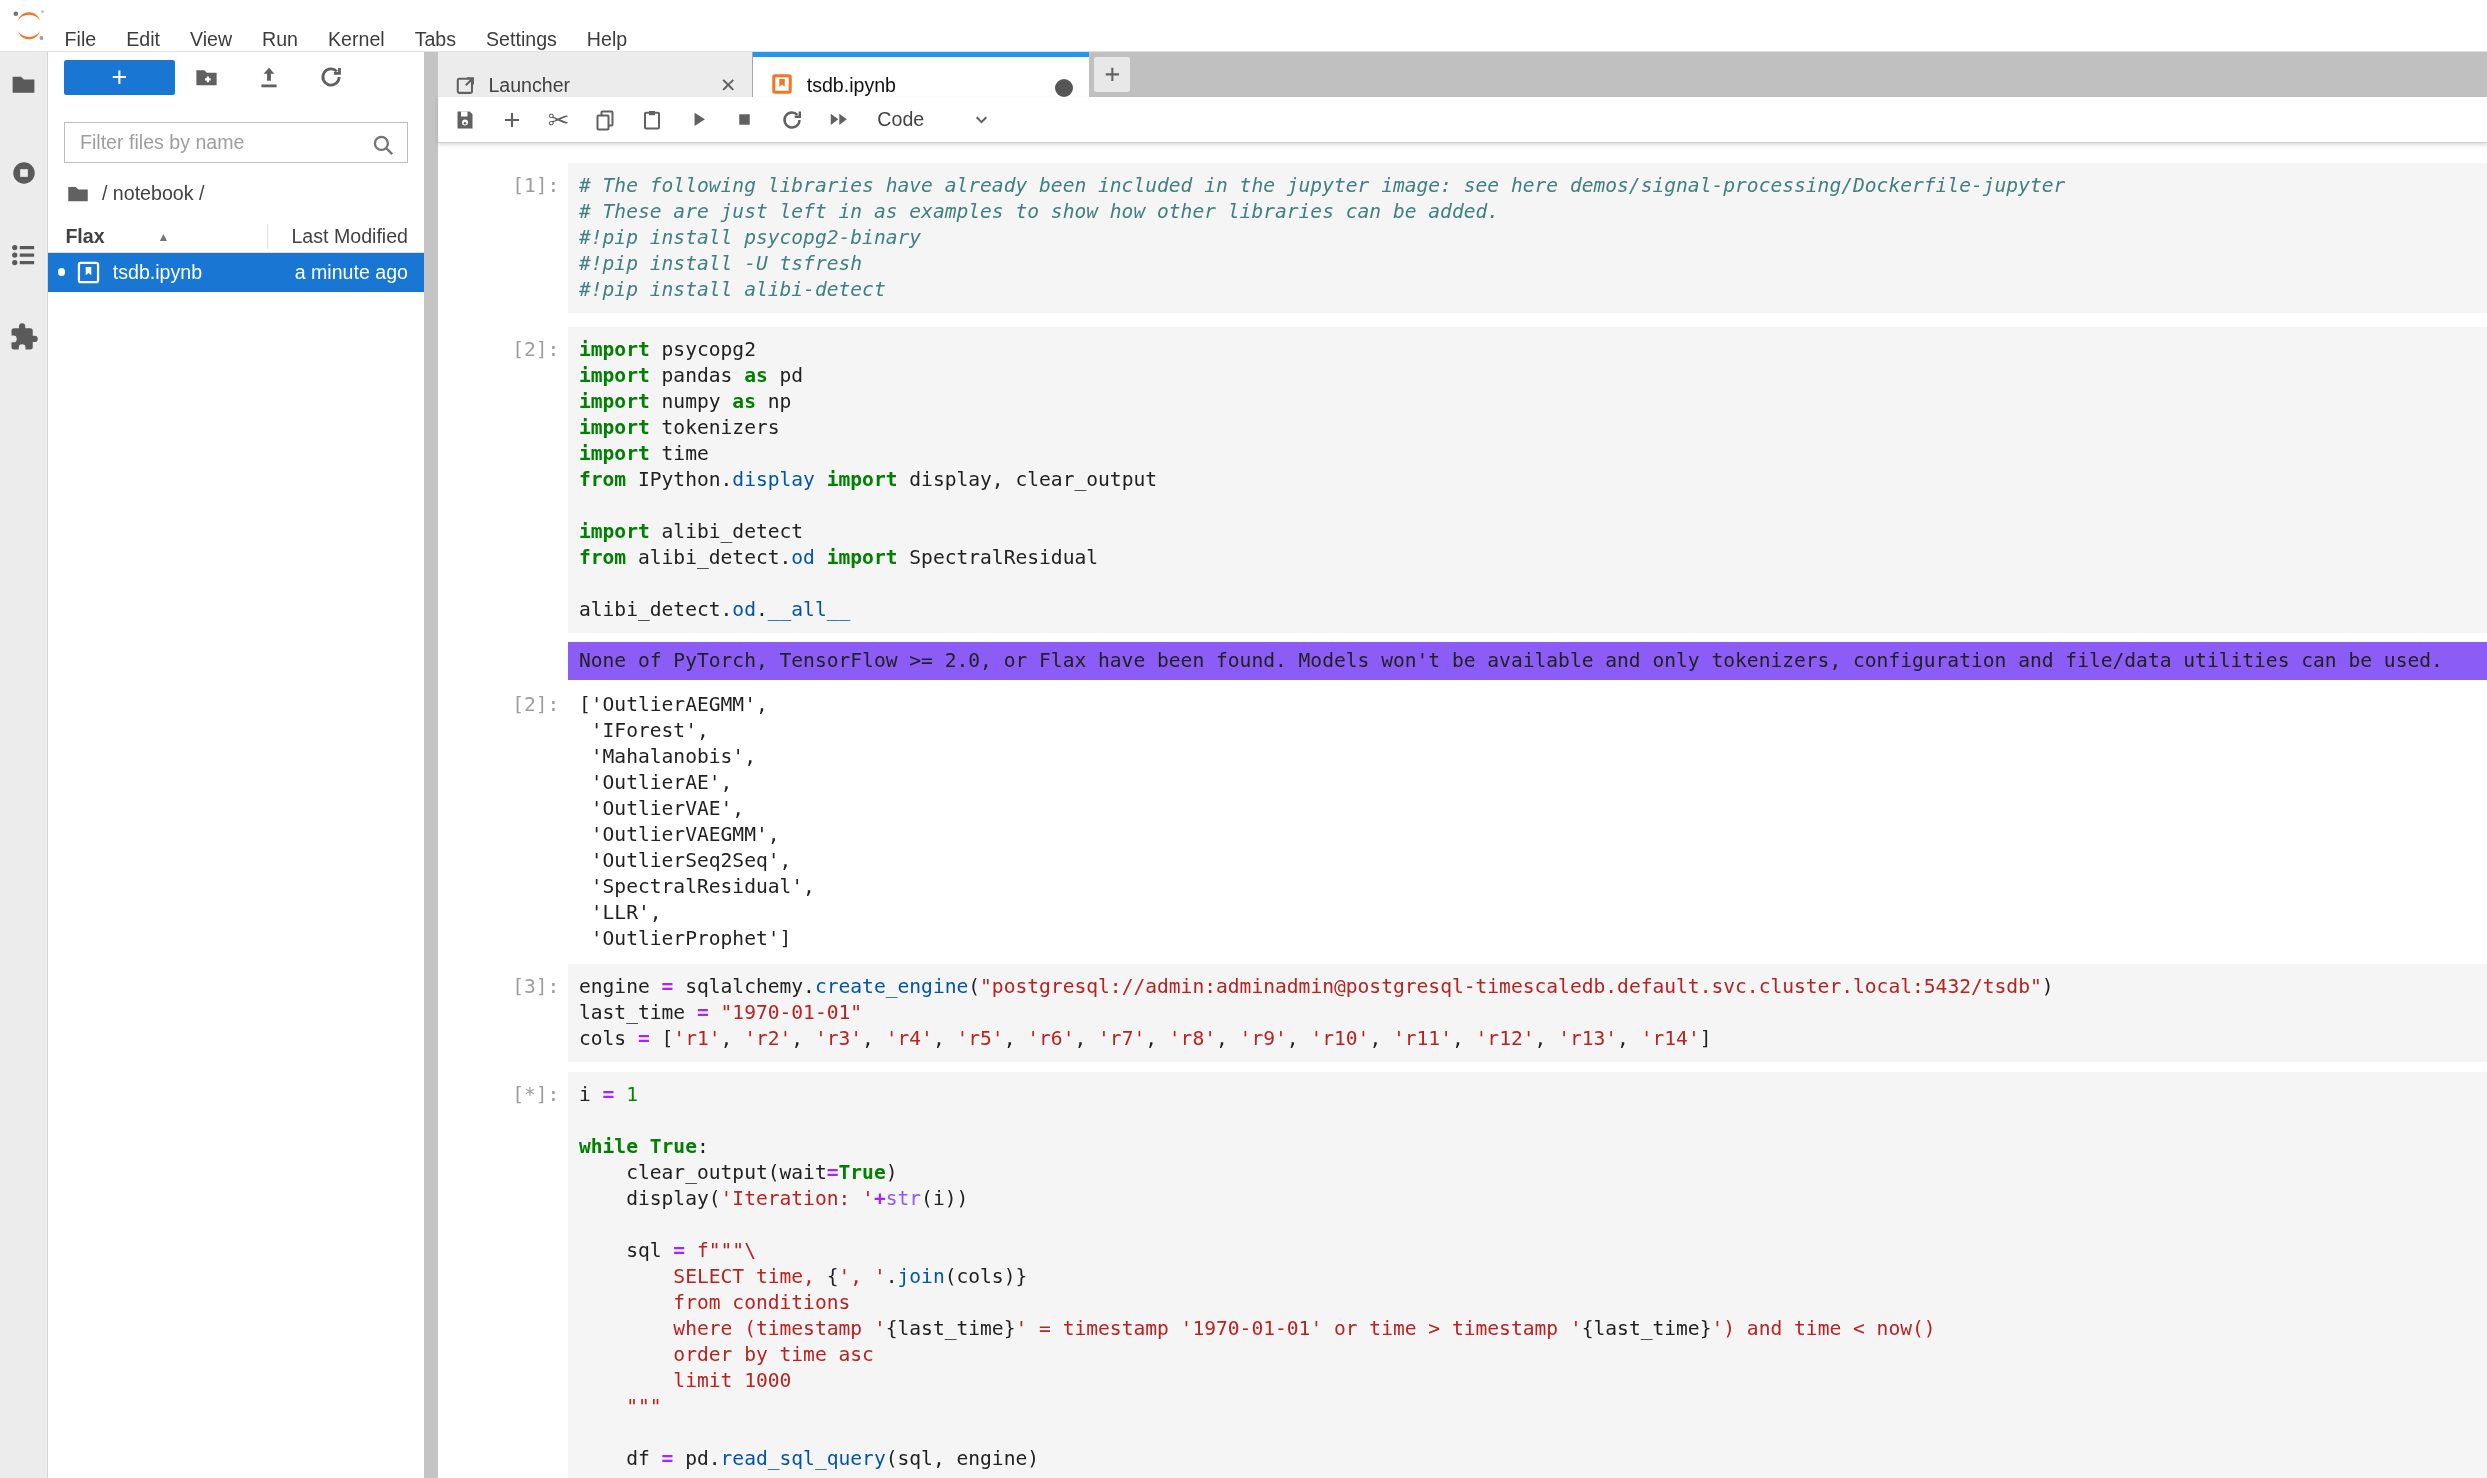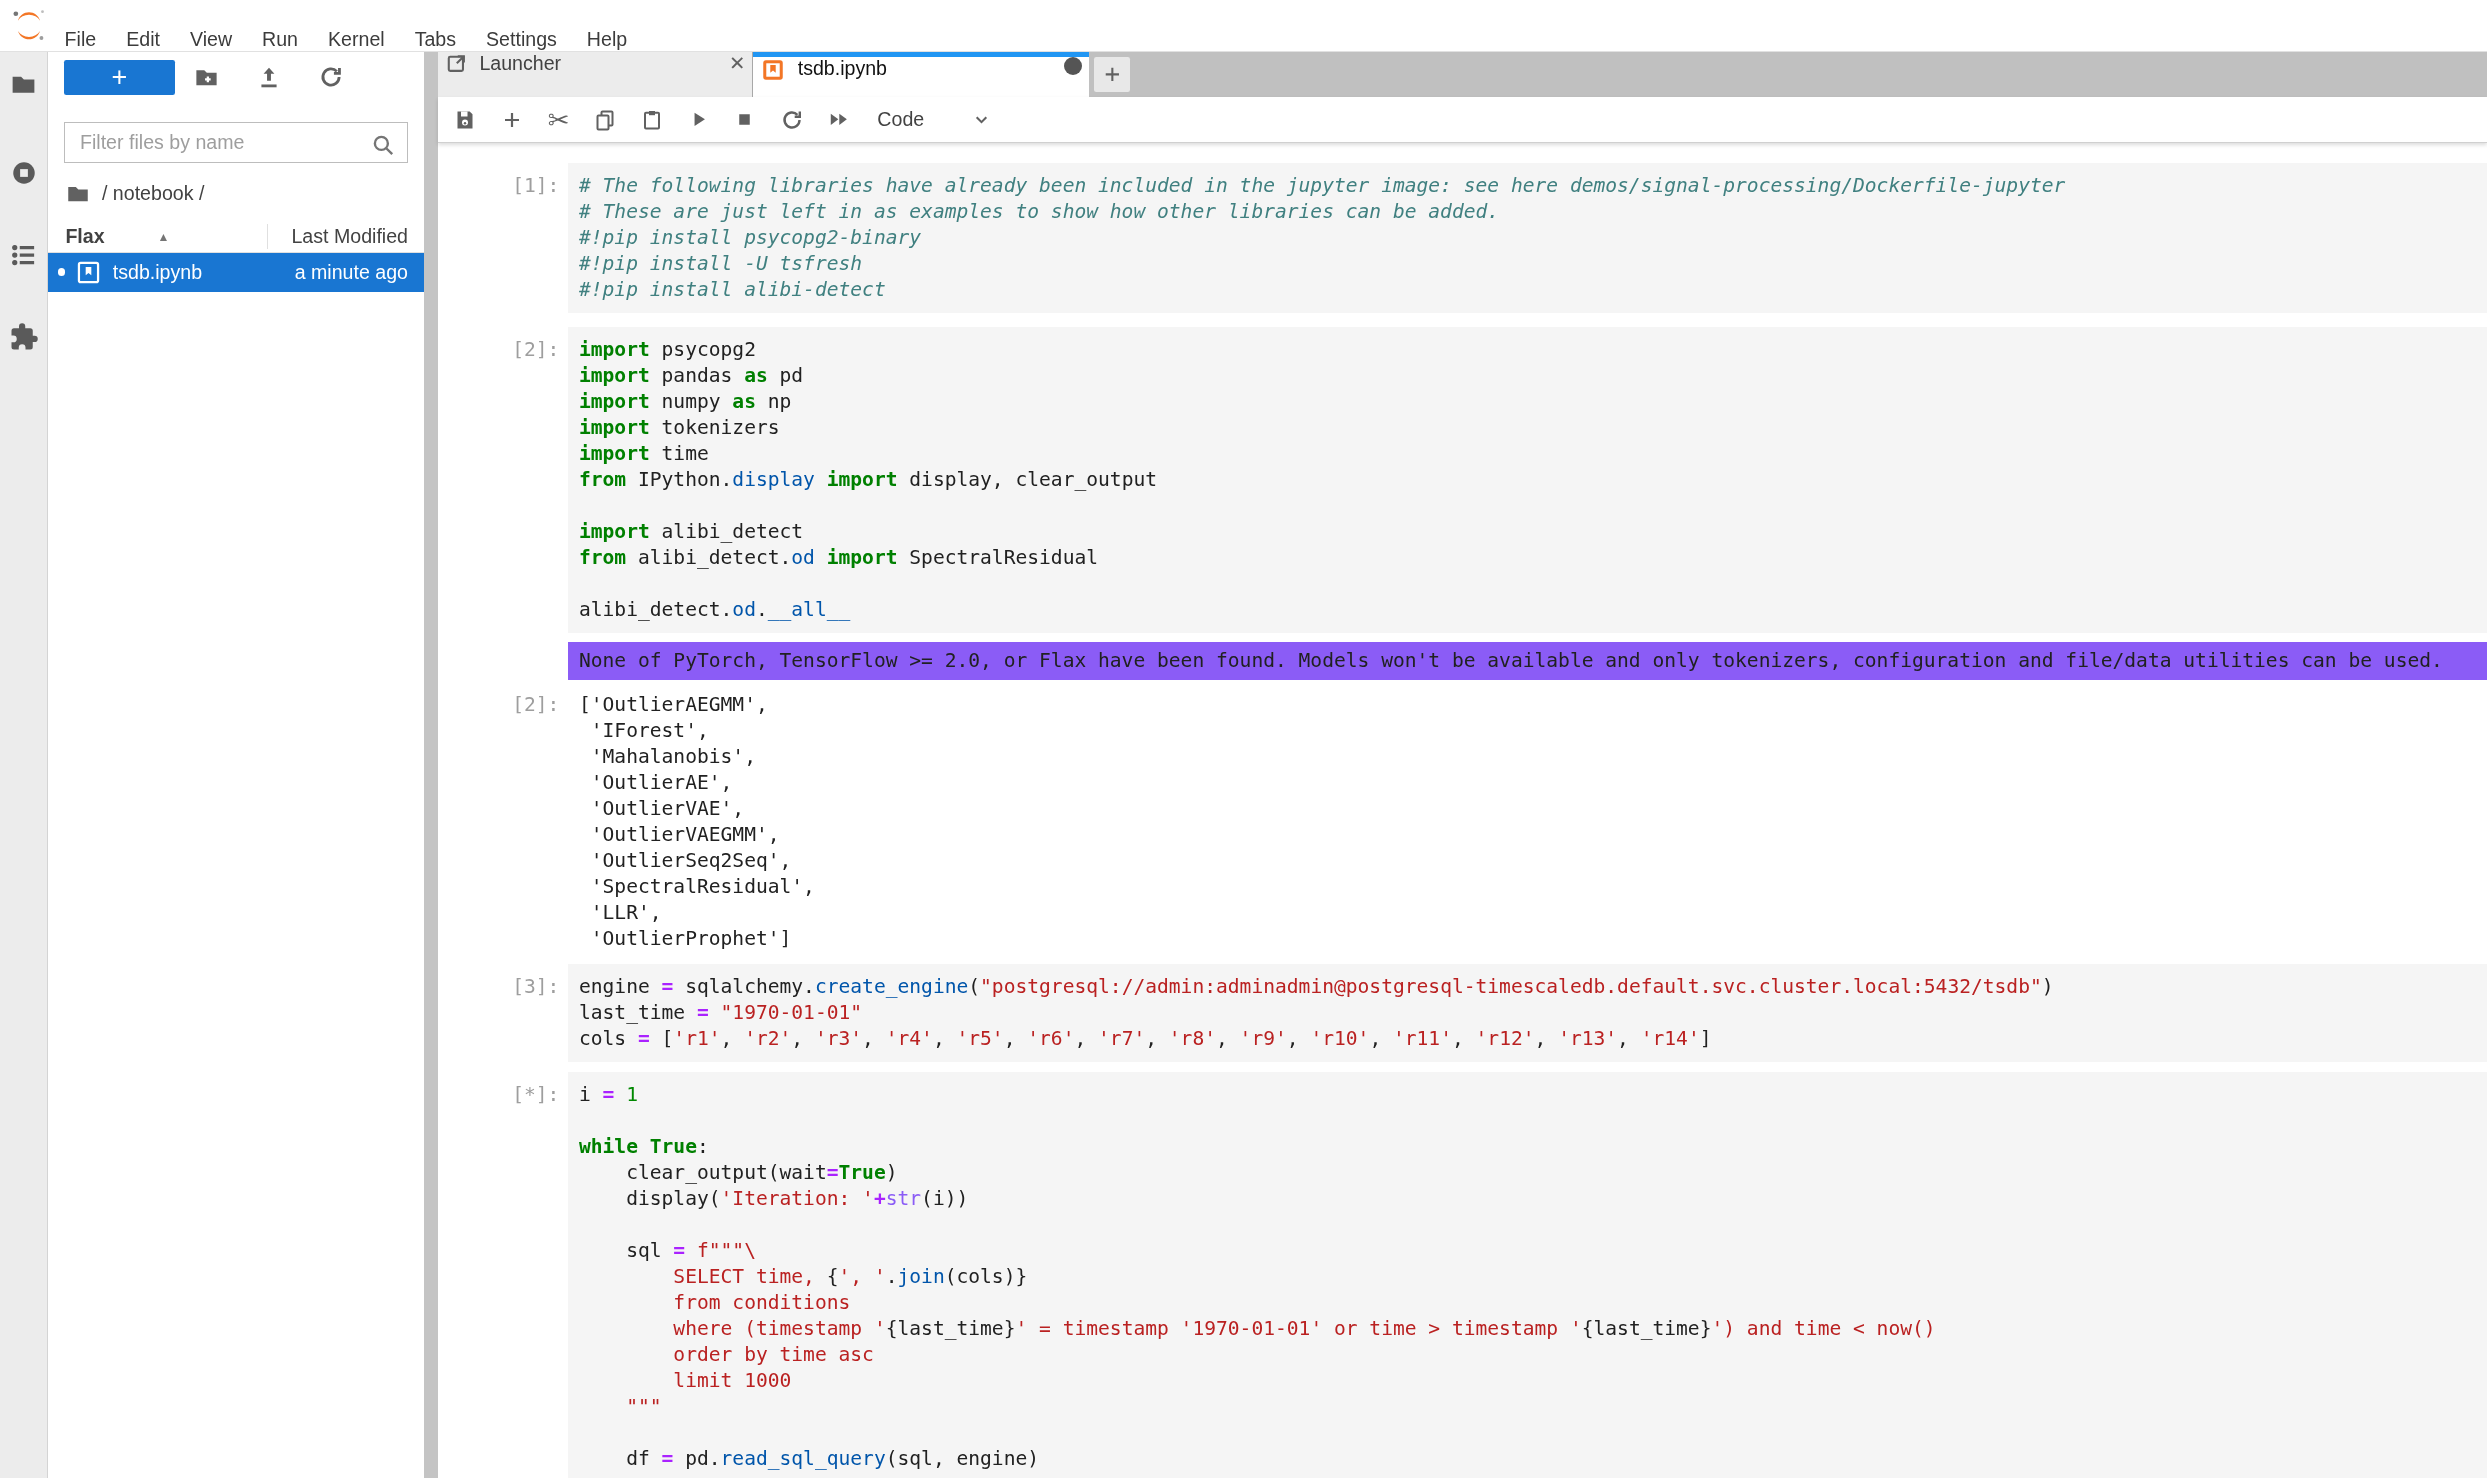--- a/index.html
+++ b/index.html
@@ -41,21 +41,21 @@
   .fb-header .modified{margin-left:auto;padding-right:16px;}
   .fb-row{height:39px;background:#1976d2;color:#fff;display:flex;align-items:center;font-size:19.6px;cursor:pointer;}
   .fb-row .bullet{width:7.6px;height:7.6px;border-radius:50%;background:#fff;margin-left:9.8px;}
   .fb-row .ficon{margin-left:9.8px;}
   .fb-row .fname{margin-left:10.6px;}
   .fb-row .ftime{margin-left:auto;padding-right:16px;}
   .split{width:14.4px;background:#c4c4c4;}
   
   .main{flex:1;display:flex;flex-direction:column;min-width:0;}
   .tabbar{height:45px;background:#c0c0c0;display:flex;align-items:stretch;flex:0 0 auto;}
-  .tab{display:flex;align-items:flex-start;padding:0 7px;box-sizing:border-box;font-size:19.6px;cursor:pointer;}
+  .tab{display:flex;align-items:flex-end;padding:0 16px;box-sizing:border-box;font-size:19.6px;cursor:pointer;}
   .tab.inactive{width:315px;background:#ececec;color:#424242;border-right:1.5px solid #a8a8a8;}
   .tab.active{width:336px;background:#fff;color:#111;border-top:5.3px solid #2196f3;}
   .tab .ticon{margin-right:11.3px;}
   .tab .close{margin-left:auto;color:#616161;font-size:19.6px;}
   .tab .dirty{margin-left:auto;width:18px;height:18px;border-radius:50%;background:#555;}
   .add-tab{width:36px;height:35px;margin:4.5px 0 0 4.5px;background:#e8e8e8;border-radius:2.3px;
            display:flex;align-items:center;justify-content:center;color:#616161;cursor:pointer;}
   .toolbar{height:45px;background:#fff;border-bottom:0.8px solid #d0d0d0;box-shadow:0 1.5px 3.8px rgba(0,0,0,.14);
            display:flex;align-items:center;padding-left:12px;flex:0 0 auto;position:relative;z-index:2;}
   .tb-btn{width:30px;height:30px;margin-right:16.6px;display:flex;align-items:center;justify-content:center;

